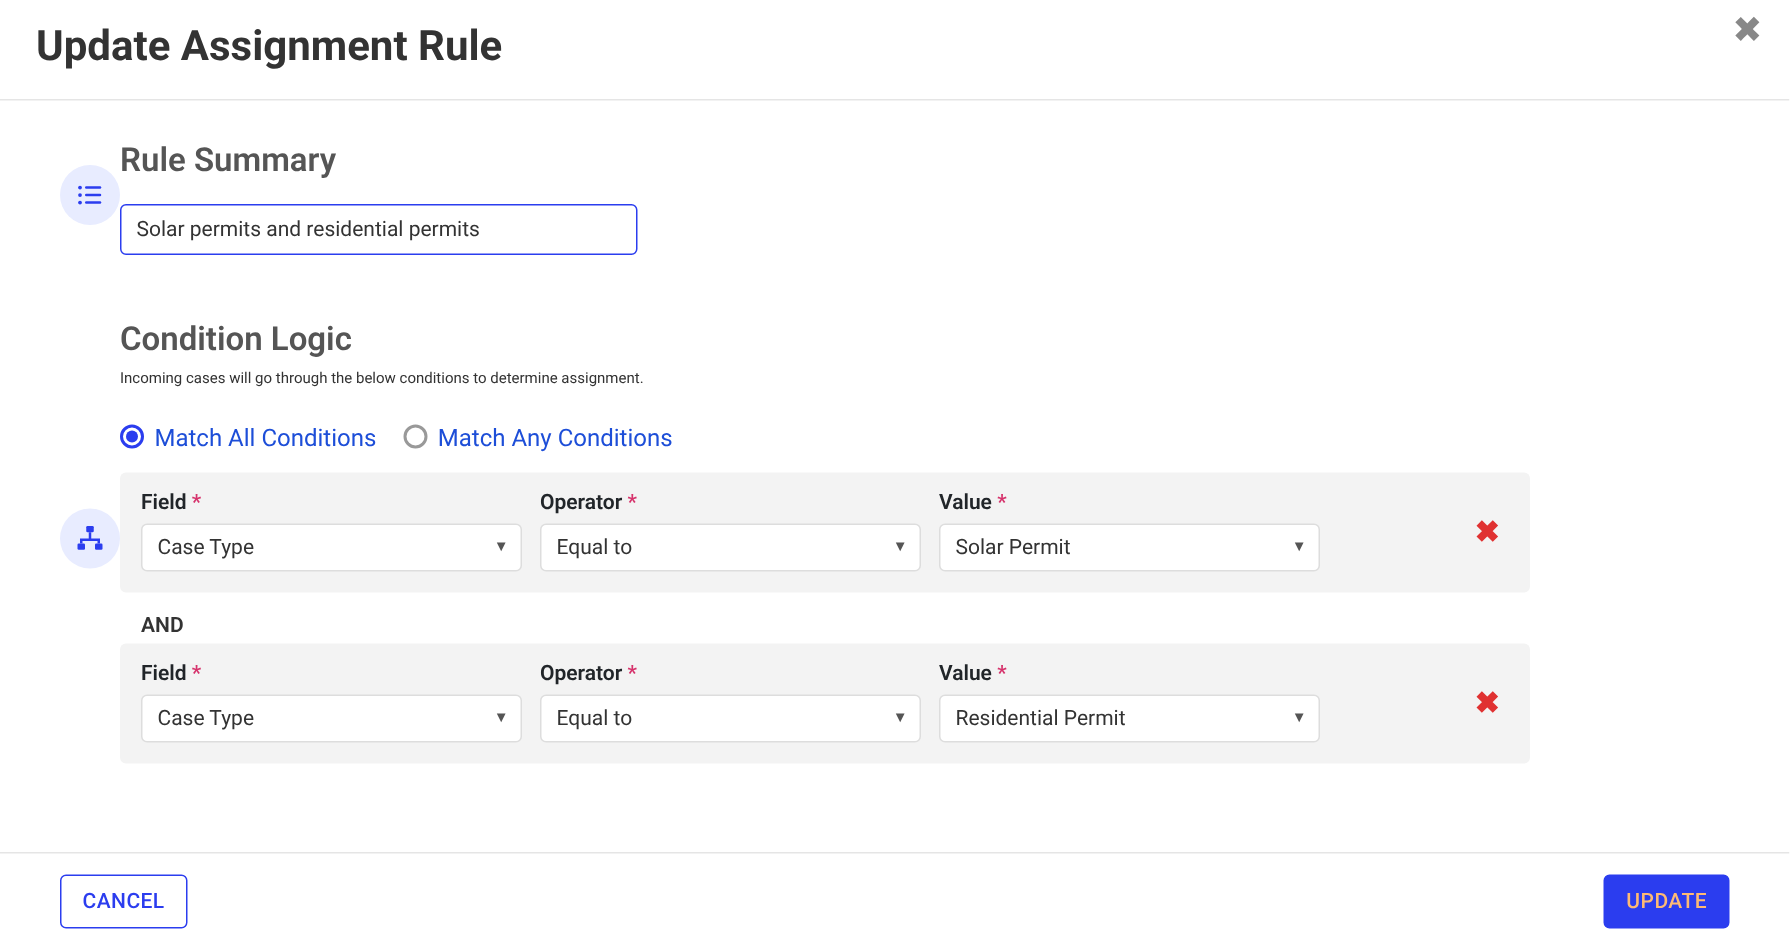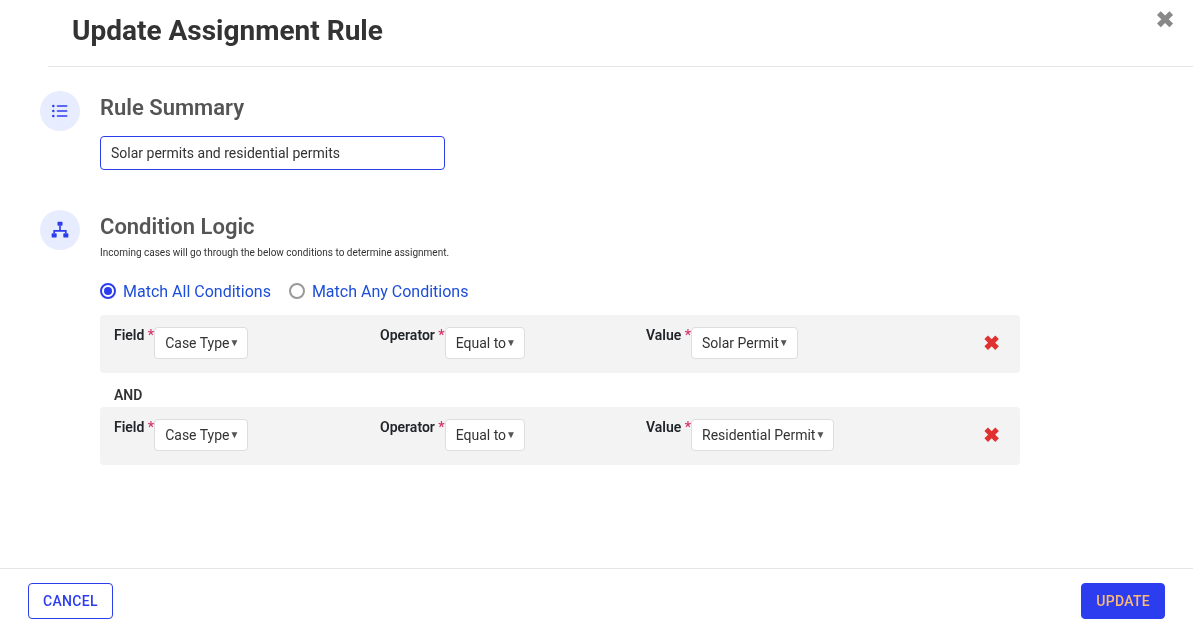--- a/index.html
+++ b/index.html
@@ -18,21 +18,20 @@
     flex-direction: column;
     background: #fff;
     position: relative;
   }
   .modal-header {
     padding: 14px 24px 18px 24px;
     border-bottom: 1px solid #e5e5e5;
     display: flex;
     align-items: flex-start;
     justify-content: space-between;
-    margin-left: 48px;
   }
   .modal-title {
     font-size: 28px;
     font-weight: 700;
     color: #333;
     margin: 0;
     line-height: 1.2;
   }
   .close-btn {
     font-size: 24px;
@@ -42,23 +41,23 @@
     margin-top: -6px;
     margin-right: -6px;
   }
   .modal-body {
     flex: 1 1 auto;
     overflow-y: scroll;
     padding: 24px 0 24px 40px;
   }
   .section {
     display: flex;
-    gap: 20px;
     margin-bottom: 40px;
     max-width: 980px;
+    align-items: center;
   }
   .section-icon {
     flex: 0 0 40px;
     width: 40px;
     height: 40px;
     border-radius: 50%;
     background: #e8ecff;
     display: flex;
     align-items: center;
     justify-content: center;
@@ -115,21 +114,21 @@
   .radio-label { font-size: 16px; color: #1d4ed8; }
 
   .cond-block {
     background: #f3f3f3;
     border-radius: 4px;
     padding: 12px 14px 14px 14px;
     display: flex;
     gap: 12px;
     align-items: flex-end;
   }
-  .cond-col { display:flex; flex-direction: row; }
+  .cond-col { display:flex; flex-direction: column; }
   .cond-col.field { flex: 0 0 254px; }
   .cond-col.operator { flex: 0 0 254px; }
   .cond-col.value { flex: 0 0 254px; }
   .cond-col-label { font-weight:600; font-size:14px; margin-bottom:6px; }
   .select-like {
     height: 32px;
     background: #fff;
     border: 1px solid #ddd;
     border-radius: 4px;
     display: flex;
@@ -151,21 +150,21 @@
   }
   .delete-btn { color: #e03131; font-size: 20px; font-weight: bold; cursor:pointer; line-height:1; }
   .joiner {
     font-weight: 600;
     font-size: 14px;
     color: #333;
     margin: 14px 0 4px 14px;
   }
   .modal-footer {
     border-top: 1px solid #e5e5e5;
-    padding: 14px 28px;
+    padding: 14px 40px;
     display: flex;
     justify-content: space-between;
     align-items: center;
   }
   .btn {
     height: 36px;
     padding: 0 14px;
     border-radius: 4px;
     font-size: 14px;
     font-weight: 500;

